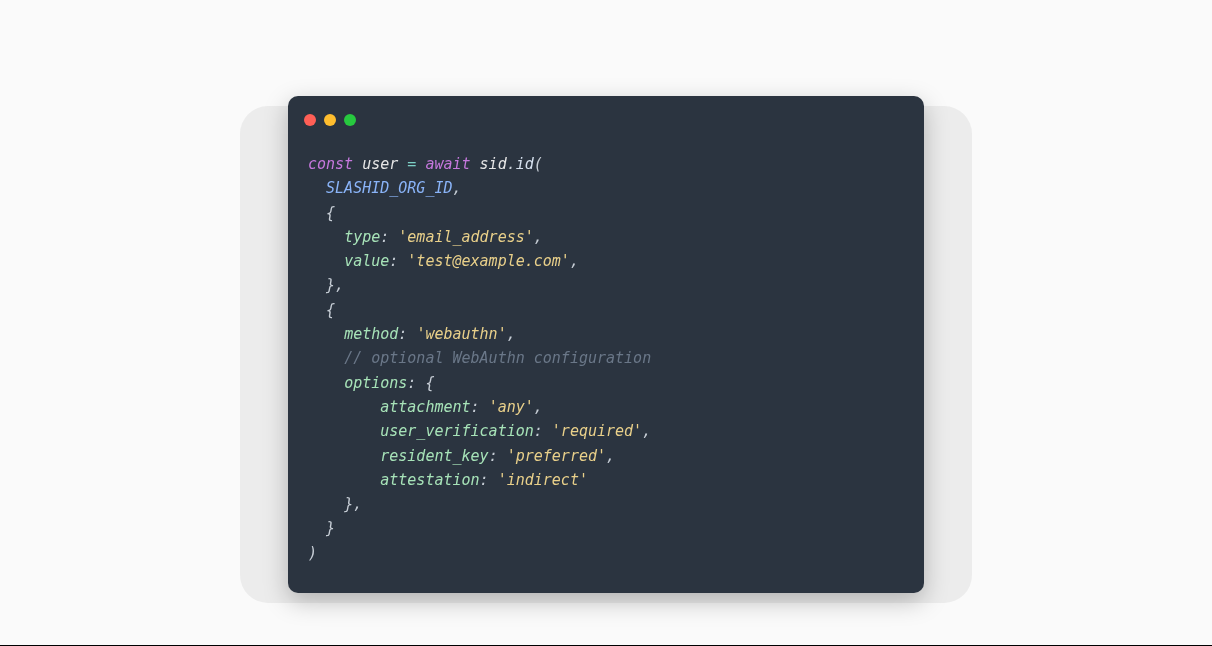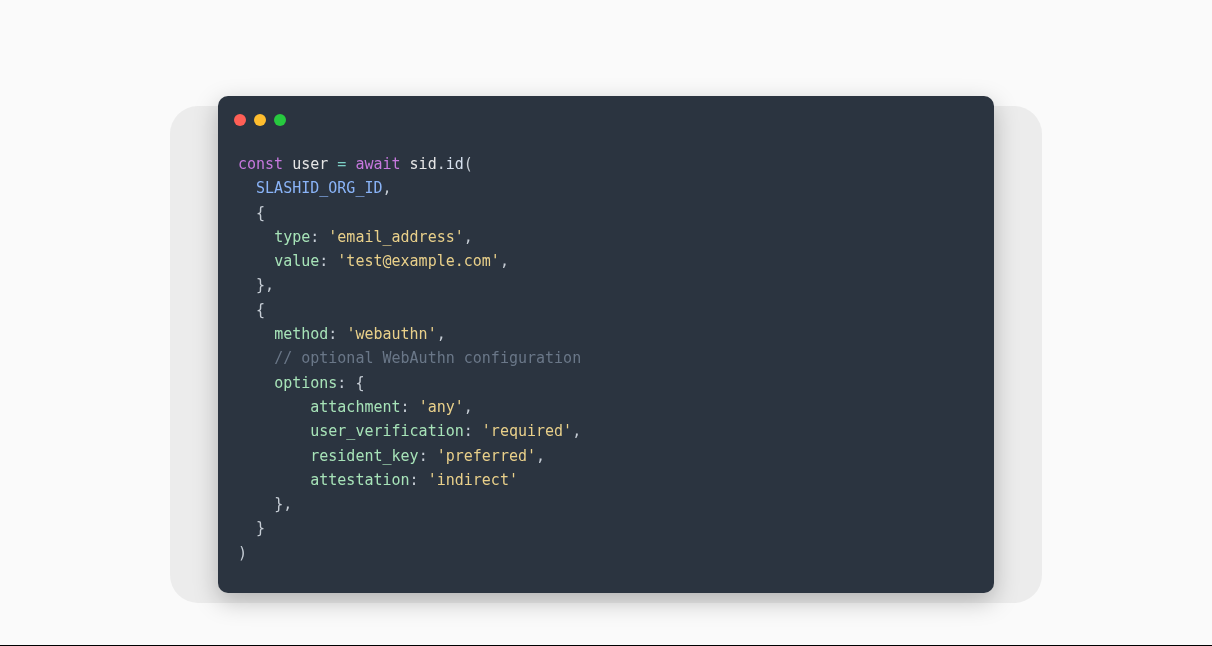--- a/index.html
+++ b/index.html
@@ -9,21 +9,22 @@
     background: #fafafa;
     font-family: ui-monospace, "SF Mono", Menlo, Monaco, Consolas, monospace;
     display: flex;
     align-items: flex-start;
     justify-content: center;
     padding-top: 96px;
     border-bottom: 1px solid #000;
   }
   .stage {
     position: relative;
-    width: 776px;
+    width: 636px;
+    font-style: italic;
   }
   .backdrop {
     position: absolute;
     top: 10px;
     left: -48px;
     right: -48px;
     bottom: -10px;
     background: #ececec;
     border-radius: 28px;
   }

